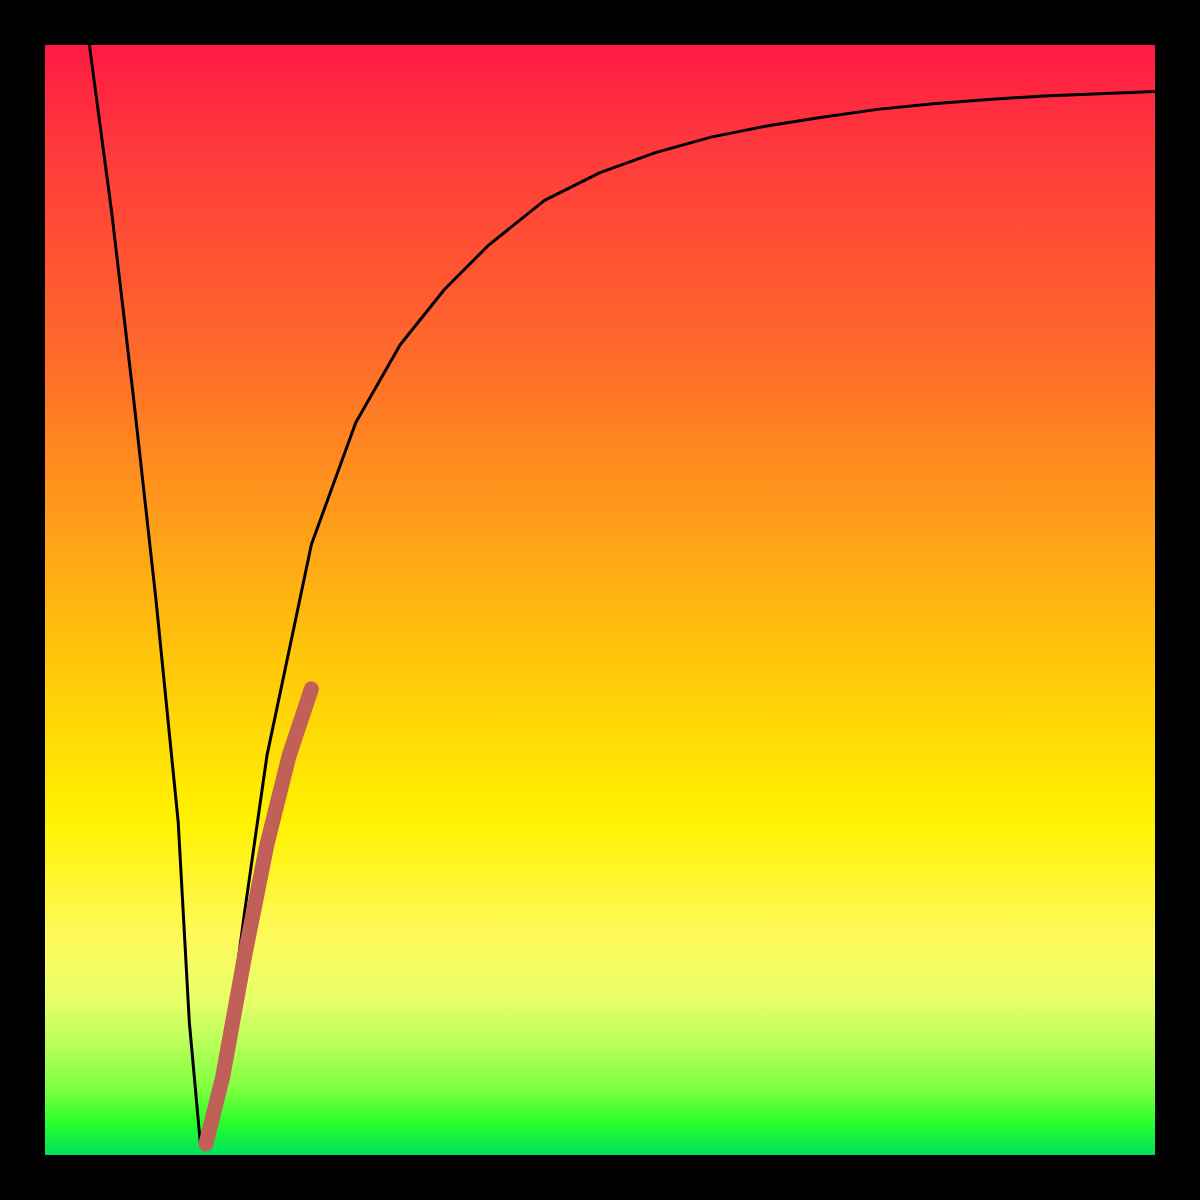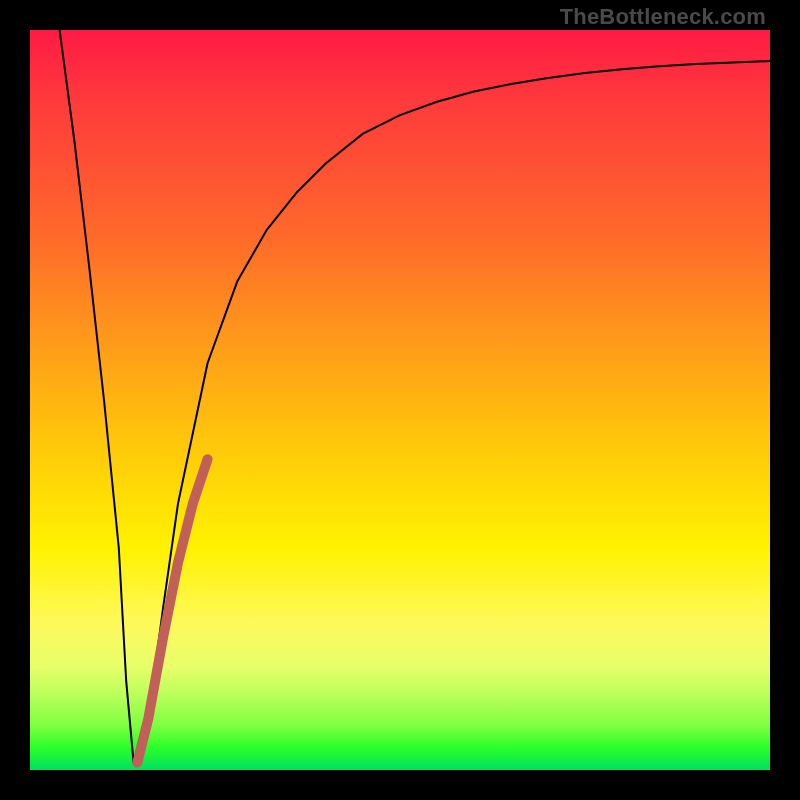--- a/index.html
+++ b/index.html
@@ -44,21 +44,20 @@
   svg.curves {
     position: absolute;
     left: 0; top: 0;
     width: 100%; height: 100%;
   }
 </style>
 </head>
 <body>
 
 <div class="frame">
-  <div class="watermark">TheBottleneck.com</div>
   <div class="plot">
     <svg class="curves" viewBox="0 0 740 740" preserveAspectRatio="none">
       <g id="series-layer">
           <path d="M29.60 0.00 L44.40 111.00 L59.20 236.80 L74.00 370.00 L88.80 518.00 L96.20 651.20 L103.60 732.60 L111.00 732.60 L118.40 688.20 L133.20 577.20 L148.00 473.60 L177.60 333.00 L207.20 251.60 L236.80 199.80 L266.40 162.80 L296.00 133.20 L333.00 103.60 L370.00 85.10 L407.00 71.78 L444.00 61.42 L481.00 54.02 L518.00 48.10 L555.00 42.92 L592.00 39.22 L629.00 36.26 L666.00 34.04 L703.00 32.56 L740.00 31.08" fill="none" stroke="#000000" stroke-width="2" stroke-linecap="round" stroke-linejoin="round"></path>
           <path d="M107.30 732.60 L118.40 688.20 L133.20 606.80 L148.00 532.80 L162.80 473.60 L177.60 429.20" fill="none" stroke="#c06058" stroke-width="10" stroke-linecap="round" stroke-linejoin="round"></path>
         </g>
     </svg>
   </div>
 </div>
 

